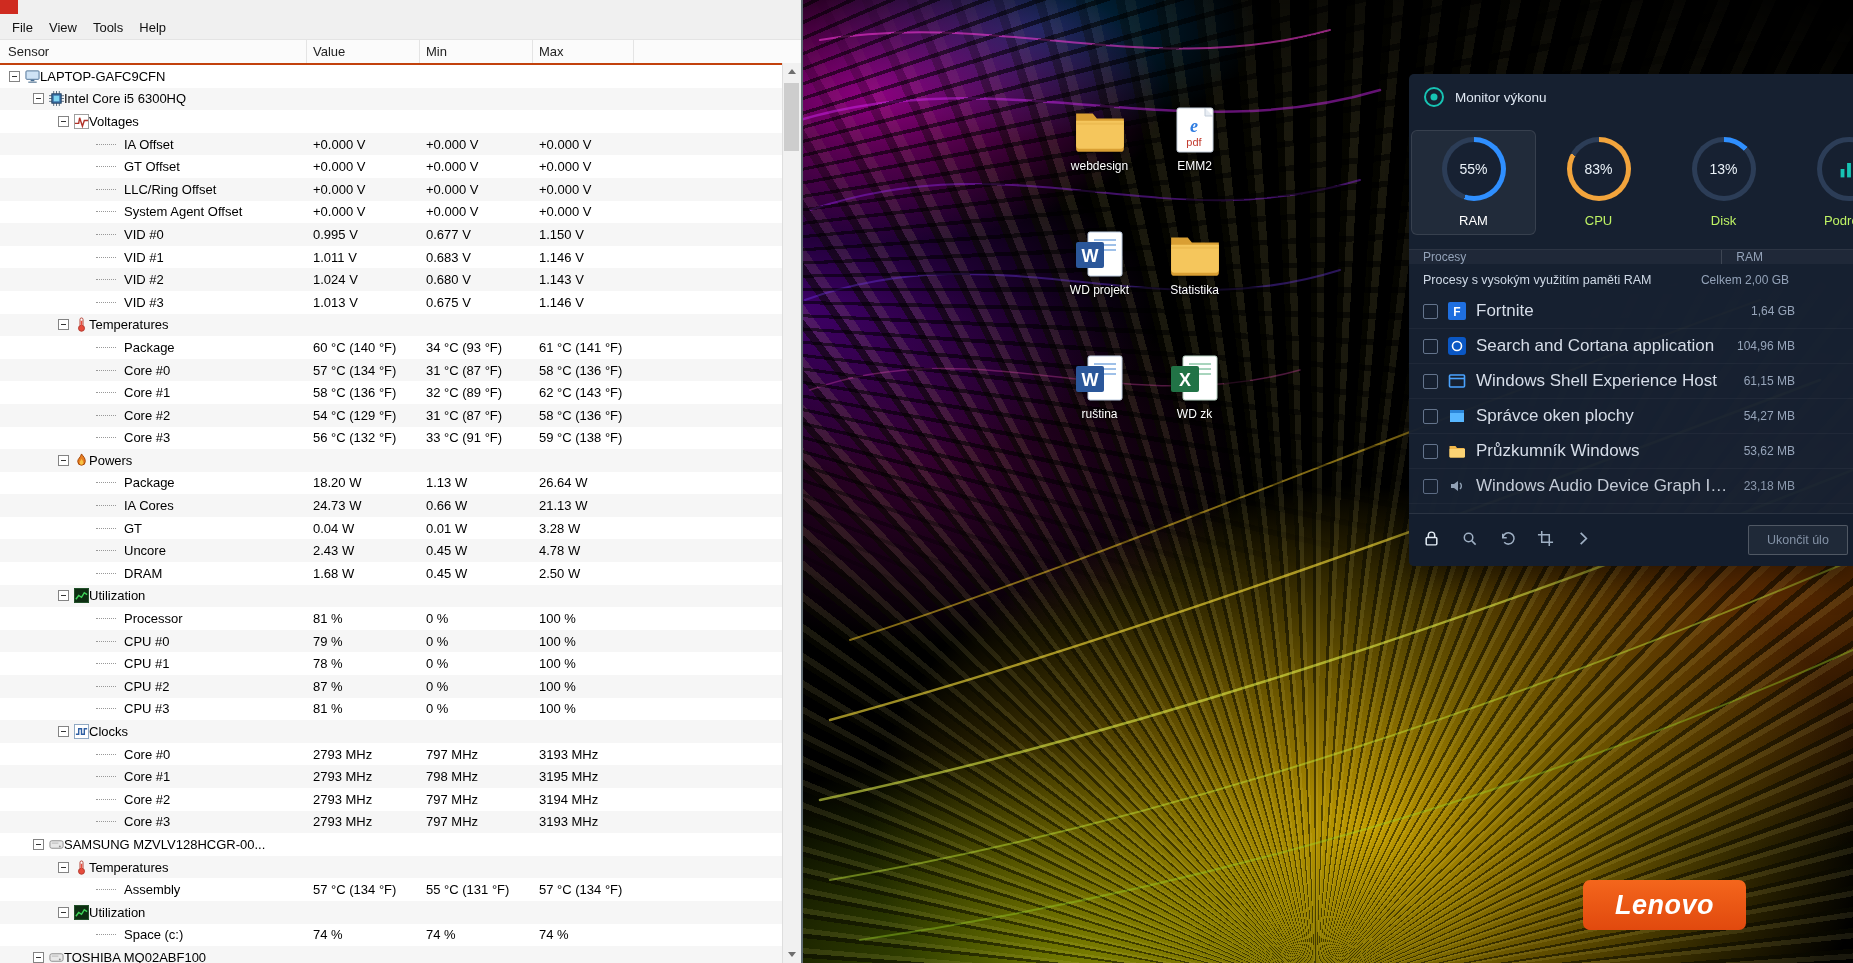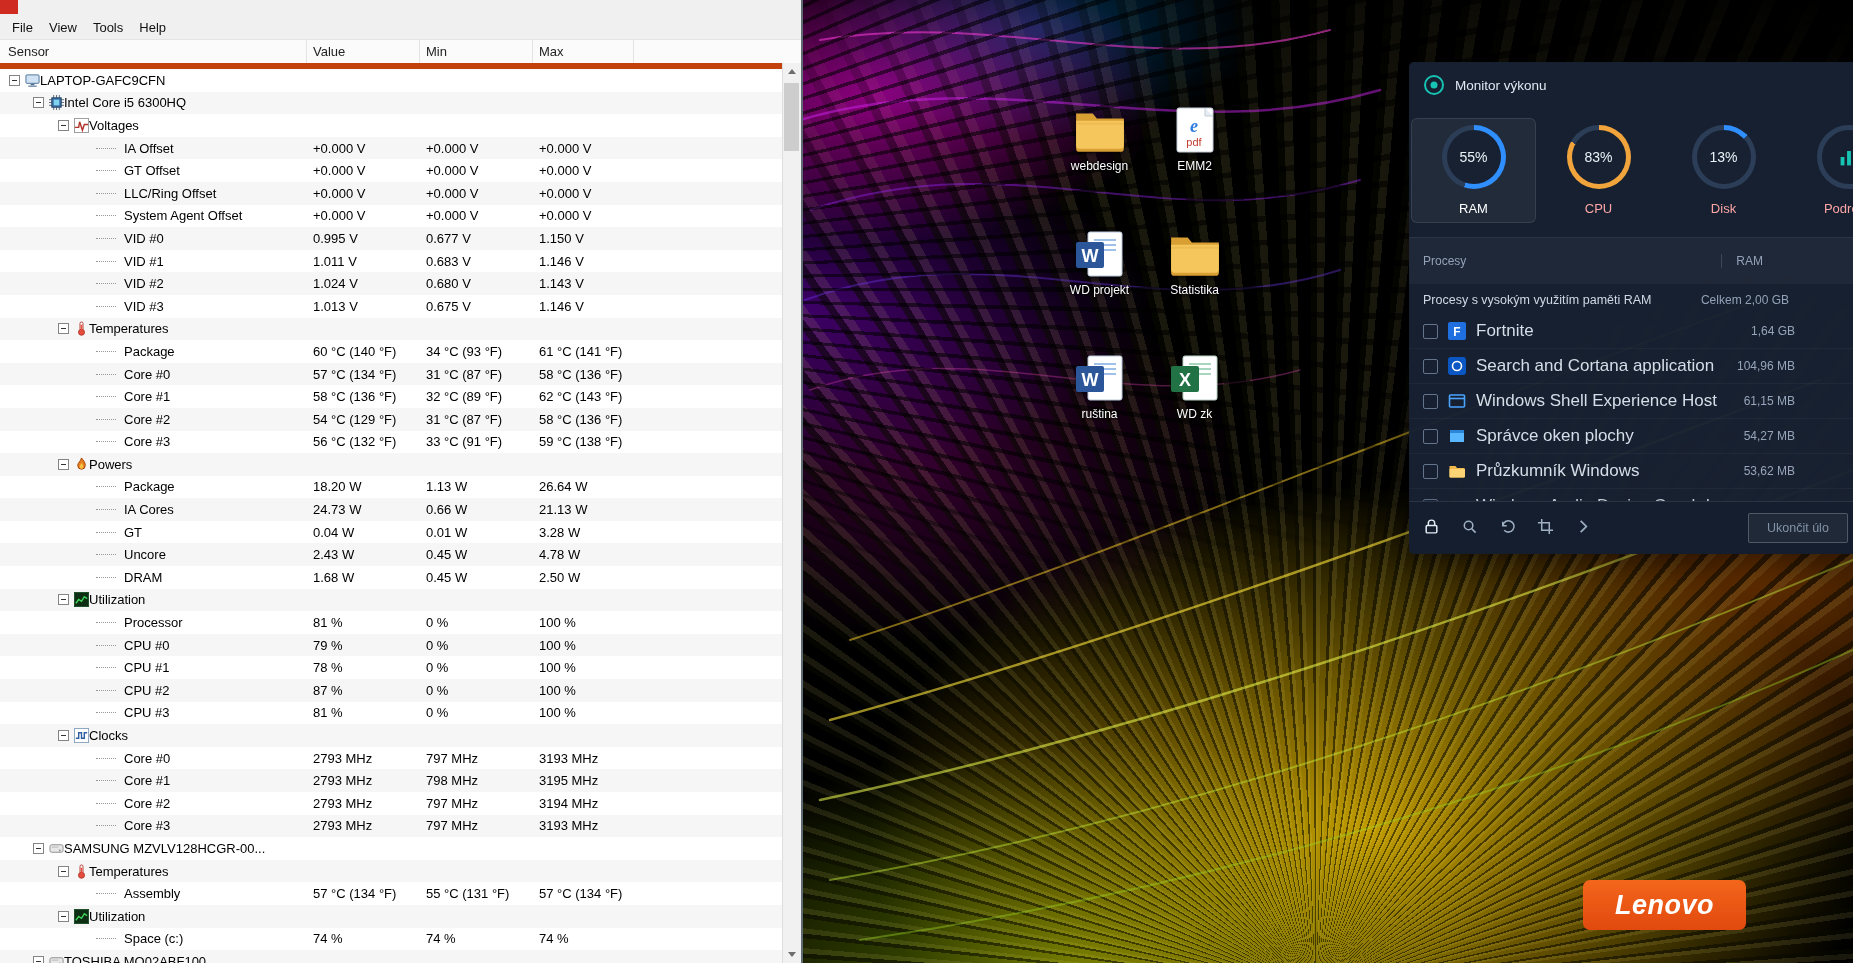--- a/index.html
+++ b/index.html
@@ -36,40 +36,40 @@
   .dicon .icon svg{width:54px;height:48px;filter:drop-shadow(0 2px 2px rgba(0,0,0,.6));}
   .dlabel{margin-top:5px;font-size:12px;color:#fff;text-align:center;
           text-shadow:0 1px 3px #000,0 0 2px #000;line-height:14px;}
 
   .lenovo{position:absolute;left:1583px;top:880px;width:163px;height:50px;z-index:3;
           background:linear-gradient(180deg,#f4661c,#e1490e);border-radius:7px;
           display:flex;align-items:center;justify-content:center;color:#fff;
           font-style:italic;font-weight:bold;font-size:27px;letter-spacing:.5px;}
 
   
-  .vantage{position:absolute;left:1409px;top:62px;width:444px;height:492px;z-index:5;
+  .vantage{position:absolute;left:1409px;top:74px;width:444px;height:492px;z-index:5;
            background:rgba(23,33,50,.97);border-radius:5px 0 0 5px;color:#e8eef6;
            overflow:hidden;box-shadow:0 8px 34px rgba(0,0,0,.55);}
   .vheader{display:flex;align-items:center;gap:10px;padding:12px 14px 2px;}
   .vheader .icon svg{width:22px;height:22px;display:block;}
   .vtitle{font-size:13.5px;color:#dfe7f2;}
   .vtabs{display:flex;margin-top:20px;padding-left:2px;width:520px;}
   .vtab{width:125px;display:flex;flex-direction:column;align-items:center;gap:12px;
         padding:7px 0;border-radius:6px;cursor:pointer;}
   .vtab.sel{background:rgba(255,255,255,.05);box-shadow:inset 0 0 0 1px rgba(255,255,255,.10);}
   .gauge{width:64px;height:64px;border-radius:50%;position:relative;flex:none;}
   .ginner{position:absolute;inset:5px;border-radius:50%;background:#172132;
           display:flex;align-items:center;justify-content:center;font-size:14px;color:#eaf1f8;}
   .gauge.alt{border:5px solid #2c3d57;box-sizing:border-box;display:flex;
              align-items:center;justify-content:center;}
   .gauge.alt svg{width:24px;height:24px;}
-  .vtab-label{font-size:13px;color:#fca5a5;}
+  .vtab-label{font-size:13px;color:#bef264;}
   .vtab.sel .vtab-label{color:#fff;}
 
-  .vlist-header{display:flex;align-items:center;margin-top:14px;padding:16px 14px;
+  .vlist-header{display:flex;align-items:center;margin-top:14px;padding:0 14px;
                 background:rgba(255,255,255,.04);border-top:1px solid rgba(255,255,255,.06);
                 font-size:12px;color:#93a2b8;}
   .vlh-right{margin-left:auto;margin-right:76px;padding-left:14px;
              border-left:1px solid rgba(255,255,255,.14);}
   .vsubtitle{display:flex;align-items:flex-start;padding:9px 64px 7px 14px;
              font-size:12.5px;color:#cfd9e6;}
   .vsub-total{margin-left:auto;color:#93a2b8;font-size:12px;white-space:nowrap;}
   .prow{display:flex;align-items:center;height:34px;padding:0 58px 0 14px;gap:10px;
         border-bottom:1px solid rgba(255,255,255,.04);}
   .prow:last-child{opacity:.9;}
@@ -93,21 +93,21 @@
   
   .hwm{position:absolute;left:0;top:0;width:803px;height:963px;z-index:10;background:#fff;
        border-right:2px solid #5f6a72;box-sizing:border-box;display:flex;
        flex-direction:column;overflow:hidden;}
   .titlebar{height:16px;background:#f0f0f0;position:relative;flex:none;}
   .app-icon{position:absolute;left:0;top:0;width:18px;height:14px;background:#cf2b20;}
   .menubar{height:23px;background:#f0f0f0;display:flex;align-items:center;
            padding-left:4px;font-size:13px;color:#111;flex:none;
            border-bottom:1px solid #e4e4e4;}
   .menu-item{padding:0 8px;cursor:default;}
-  .hwm-header{display:flex;height:23px;background:#fbfbfb;border-bottom:6px solid #c2410c;
+  .hwm-header{display:flex;height:23px;background:#fbfbfb;border-bottom:2px solid #c2410c;
               font-size:13px;color:#222;flex:none;}
   .hc{display:flex;align-items:center;border-right:1px solid #e4e4e4;
       padding-left:6px;box-sizing:border-box;}
   .hc.c0{padding-left:8px;}
   .c0{width:307px;}.c1{width:113px;}.c2{width:113px;}.c3{width:101px;}
   .c4{flex:1;border-right:none;}
   .hwm-rows{flex:1;overflow:hidden;font-size:13px;color:#000;}
   .row{display:flex;height:22.6px;align-items:center;}
   .row:nth-child(even){background:#f6f6f6;}
   .cell{box-sizing:border-box;height:100%;display:flex;align-items:center;

